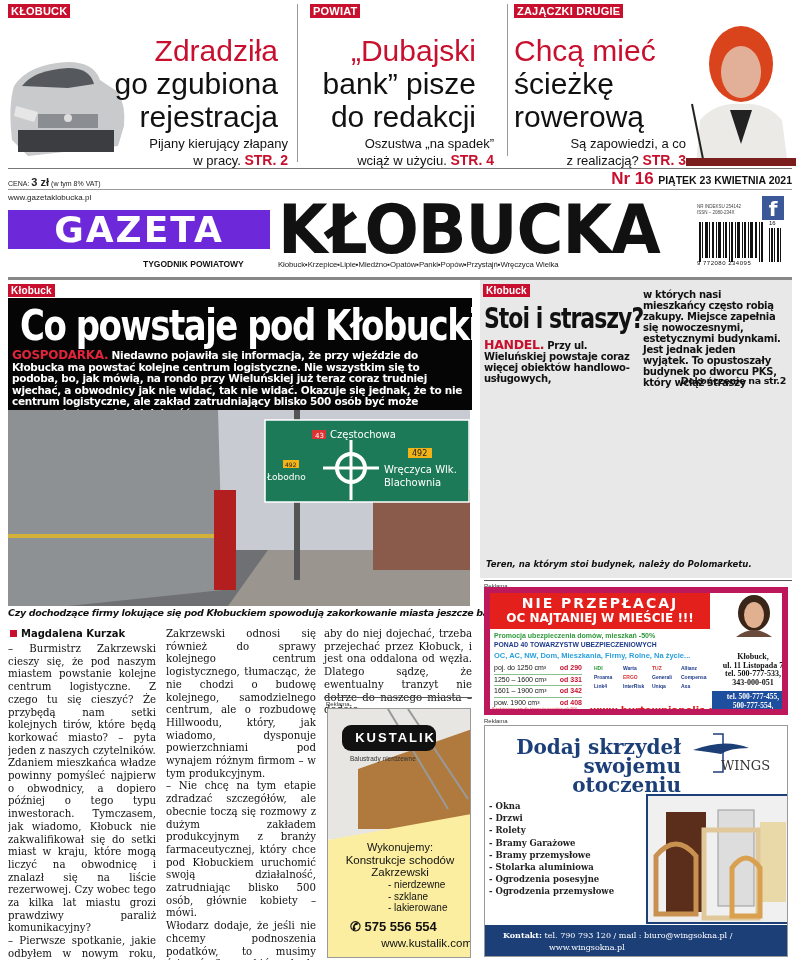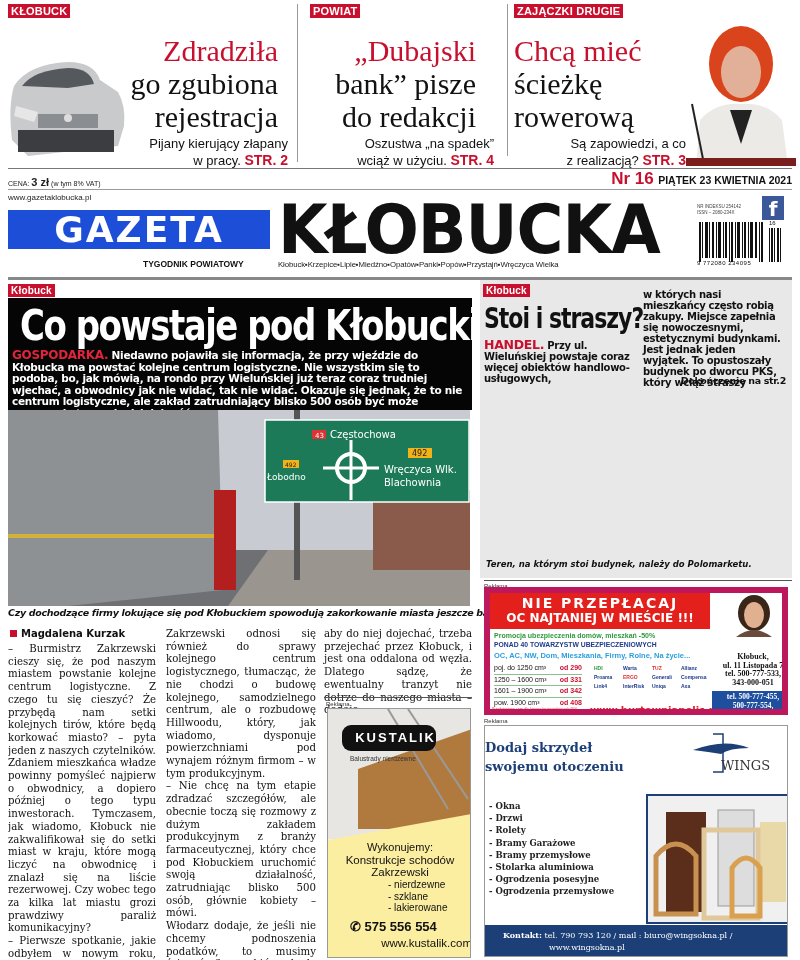--- a/index.html
+++ b/index.html
@@ -1,26 +1,26 @@
 <!DOCTYPE html>
 <html><head>
 <meta charset="utf-8">
 <style>
 *{box-sizing:border-box;margin:0;padding:0}
 body{width:800px;height:960px;background:#fff;font-family:"Liberation Sans",sans-serif;color:#111;position:relative;overflow:hidden}
 .abs{position:absolute}
 .tag{background:#c8102e;color:#fff;font-weight:bold;font-size:11px;padding:1px 3px;letter-spacing:0.2px}
-.teaser-h{font-family:Liberation Serif, serif;font-size:30px;line-height:33px;text-align:right;font-weight:normal}
+.teaser-h{font-family:Liberation Sans, sans-serif;font-size:30px;line-height:33px;text-align:right;font-weight:normal}
 .red{color:#c8102e}
 .teaser-sub{font-size:13px;text-align:right;line-height:16px;font-family:"Liberation Sans",sans-serif}
 .str{color:#c8102e;font-weight:bold;font-size:14px}
 .vline{background:#999;width:1px}
 .hline{background:#888;height:2px}
 
-.gazeta-box{background:#1d4ed8;color:#fff;font-weight:bold;font-size:40px;letter-spacing:2px;display:flex;align-items:center;justify-content:center;font-family:"DejaVu Sans",sans-serif}
+.gazeta-box{background:#6d28d9;color:#fff;font-weight:bold;font-size:40px;letter-spacing:2px;display:flex;align-items:center;justify-content:center;font-family:"DejaVu Sans",sans-serif}
 .klobucka{font-family:"DejaVu Sans",sans-serif;font-weight:bold;font-size:64px;letter-spacing:-1px;line-height:64px;transform:scaleY(1.05);transform-origin:top}
 .photo{overflow:hidden}
 .caption{font-style:italic;font-weight:bold;font-size:9.5px}
 .body-serif{font-family:"DejaVu Serif","Liberation Serif",serif;font-size:10.2px;line-height:12.7px;text-align:justify}
 .cond{font-family:"DejaVu Sans",sans-serif;font-weight:bold}
 .ad-label{font-size:6px;color:#333}
 </style>
 </head>
 <body>
 
@@ -298,21 +298,21 @@
   </div>
   <div class="abs" style="left:222px;top:98px;width:82px;height:30px;background:#1e4e9e;color:#fff;text-align:center;font-family:'Liberation Serif',serif;font-weight:bold;font-size:7.5px;line-height:8.5px;padding-top:2px">
     <div>tel. 500-777-455,</div>
     <div>500-777-554,</div>
     <div>34-374-37-97</div>
   </div>
 </div>
 
 <div class="abs ad-label" style="left:484px;top:718px">Reklama</div>
 <div class="abs" style="left:484px;top:725px;width:304px;height:232px;border:1px solid #999;background:#fff;overflow:hidden">
-  <div class="abs" style="left:0;top:12px;width:196px;text-align:left;color:#1c3f78;font-family:'DejaVu Serif',serif;font-weight:bold;font-size:13px;line-height:19px">
+  <div class="abs" style="left:0;top:12px;width:196px;text-align:right;color:#1c3f78;font-family:'DejaVu Serif',serif;font-weight:bold;font-size:20px;line-height:19px">
     <div>Dodaj skrzydeł</div>
     <div>swojemu otoczeniu</div>
   </div>
   <div class="abs" style="left:200px;top:6px;width:90px;height:44px">
     <svg width="90" height="44" viewBox="0 0 90 44">
       <path d="M8 18 Q40 6 64 16 Q44 16 36 22 Q24 20 8 18Z" fill="#1c3f78"></path>
       <path d="M28 2 L38 2 L38 40 L28 40" fill="none" stroke="#1c3f78" stroke-width="1.5"></path>
     </svg>
     <div class="abs" style="left:36px;top:26px;font-family:'DejaVu Serif',serif;font-size:13px;color:#333">WINGS</div>
   </div>

